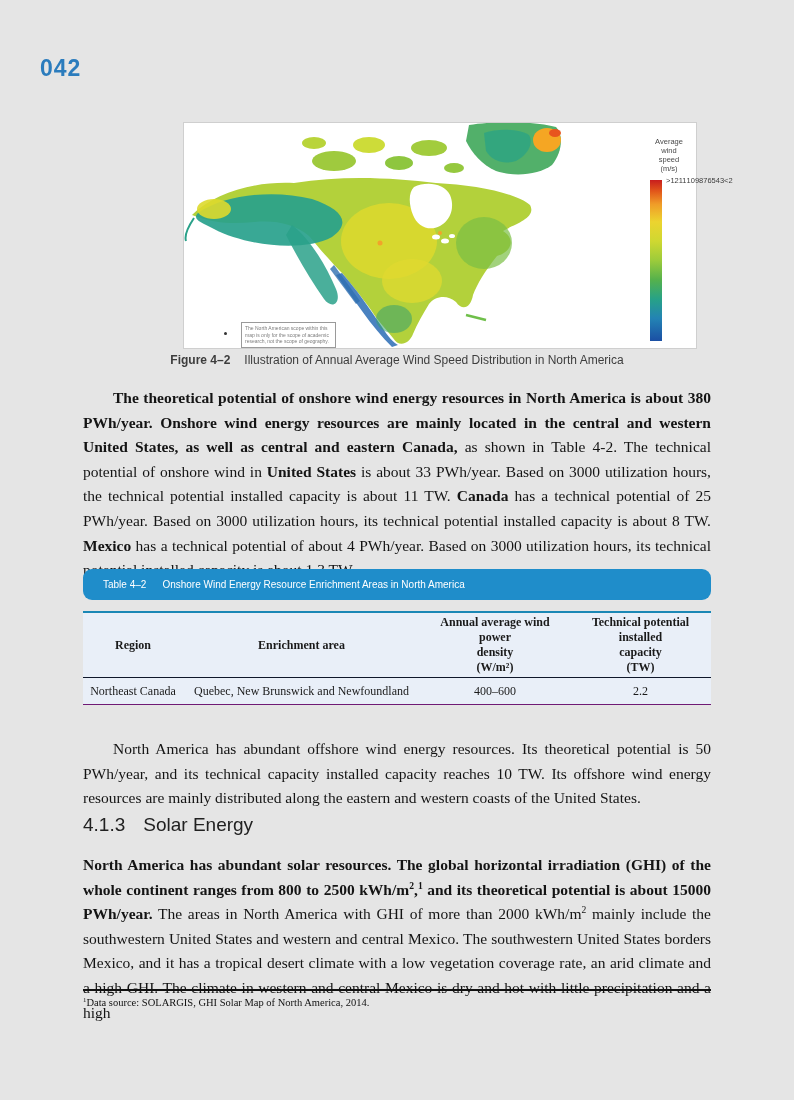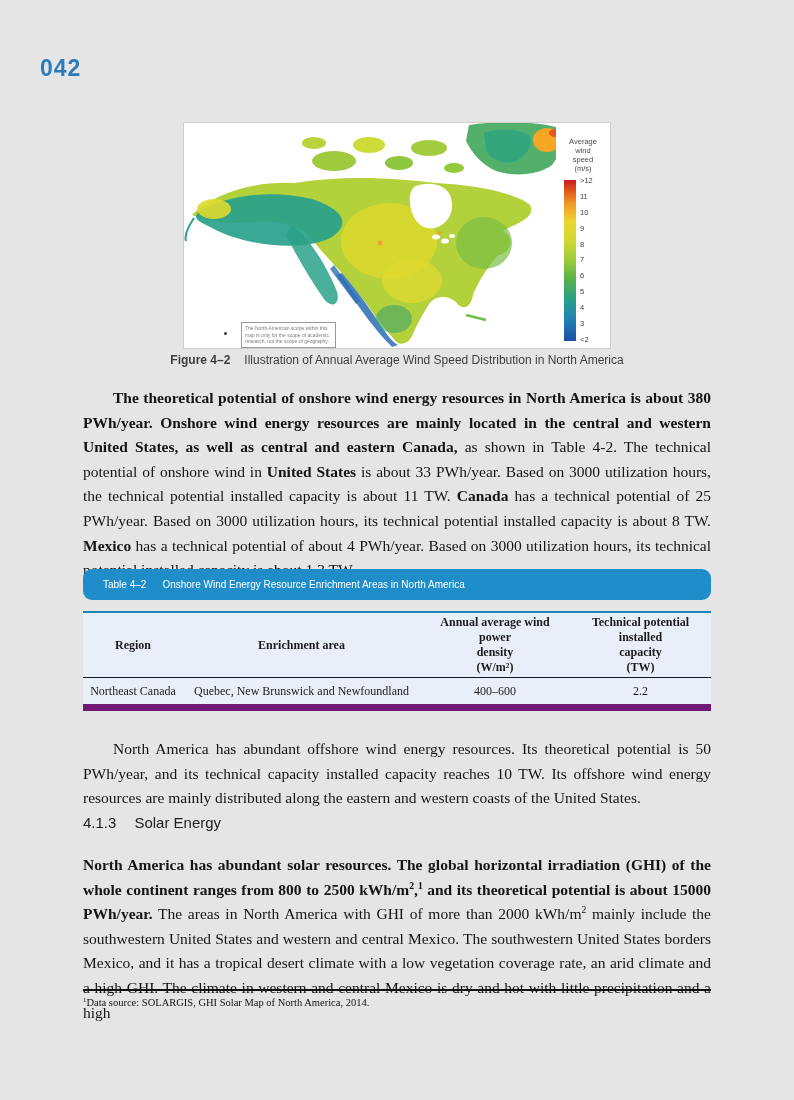--- a/index.html
+++ b/index.html
@@ -2,36 +2,36 @@
 <html><head>
 <meta charset="utf-8">
 <style>
   html,body{margin:0;padding:0;background:#ffffff;}
   .page{position:relative;width:794px;height:1100px;background:#e5e5e5;overflow:hidden;
         font-family:"Liberation Serif",serif;color:#1a1a1a;}
   .page-number{position:absolute;left:40px;top:55px;font-family:"Liberation Sans",sans-serif;
         font-size:23px;font-weight:bold;color:#2b7cbd;letter-spacing:1px;}
 
   
-  .figure{position:absolute;left:183px;top:122px;width:428px;height:227px;background:#ffffff;
+  .figure{position:absolute;left:183px;top:122px;width:514px;height:227px;background:#ffffff;
         border:1px solid #cfcfcf;box-sizing:border-box;}
   .figure svg{position:absolute;left:0;top:0;}
   .map-note{position:absolute;left:57px;top:199px;width:95px;border:1px solid #9a9a9a;
         background:rgba(255,255,255,.88);font-family:"Liberation Sans",sans-serif;
         font-size:5px;line-height:6.5px;color:#7d7d7d;padding:2px 3px;box-sizing:border-box;}
   .map-marker{position:absolute;left:40px;top:209px;width:3px;height:3px;background:#333;border-radius:50%;}
   .legend{position:absolute;right:0;top:0;width:54px;height:100%;background:#ffffff;}
   .legend-title{position:absolute;left:0;top:14px;width:100%;text-align:center;
         font-family:"Liberation Sans",sans-serif;font-size:7.5px;line-height:9px;color:#4a4a4a;
         white-space:pre-line;}
   .legend-bar{position:absolute;left:8px;top:57px;width:12px;height:161px;
         background:linear-gradient(to bottom,#c81d1d 0%,#e2571a 7%,#f09c28 15%,#ecd42f 26%,
           #cfd831 38%,#9ccb3b 50%,#55b14c 62%,#27a287 74%,#2383b4 86%,#1b4fa4 100%);}
   .legend-labels{position:absolute;left:24px;top:53px;height:168px;display:flex;
-        flex-direction:column;justify-content:space-between;
+        flex-direction:row;justify-content:space-between;
         font-family:"Liberation Sans",sans-serif;font-size:7.5px;color:#3d3d3d;}
   .figure-caption{position:absolute;left:0;top:353px;width:100%;text-align:center;
         font-family:"Liberation Sans",sans-serif;font-size:12px;color:#3d3d3d;}
   .figure-caption .cap-label{margin-right:14px;font-weight:bold;}
 
   
   .para{position:absolute;left:83px;width:628px;font-size:15.5px;line-height:24.6px;
         text-align:justify;color:#141414;}
   .indent{text-indent:30px;}
   .para sup{font-size:0.62em;line-height:0;}
@@ -44,27 +44,27 @@
         background:#1f8dca;border-radius:9px;color:#ffffff;
         font-family:"Liberation Sans",sans-serif;font-size:10px;line-height:31px;
         padding-left:20px;box-sizing:border-box;}
   .table-title .tbl-label{margin-right:16px;}
   .tbl{position:absolute;left:83px;top:611px;width:628px;border-collapse:collapse;
         border-top:2px solid #1a87b5;font-size:12px;}
   .tbl th{background:#e9eff8;font-weight:bold;white-space:pre-line;text-align:center;
         height:48px;vertical-align:middle;border-bottom:1px solid #0f172a;padding:2px 4px;}
   .tbl td{vertical-align:middle;padding:3px 6px;border-bottom:1px solid #d4dff0;}
   .tbl tr.row-a td{background:#ffffff;height:32px;}
-  .tbl tr.row-b td{background:#e9eff8;height:20px;border-bottom:7px solid #701a75;text-align:center;}
+  .tbl tr.row-b td{background:#e9eff8;height:20px;border-bottom:1px solid #701a75;text-align:center;}
   .td-center{text-align:center;}
   .col-region{width:100px;}.col-area{width:237px;}.col-density{width:150px;}.col-capacity{width:141px;}
 
   
   .heading{position:absolute;left:83px;top:814px;font-family:"Liberation Sans",sans-serif;
-        font-size:15px;color:#212121;}
+        font-size:19px;color:#212121;}
   .heading .h-num{margin-right:18px;}
 
   
   .foot-rule{position:absolute;left:83px;top:989px;width:628px;border-top:2px solid #111;}
   .footnote{position:absolute;left:83px;top:997px;width:628px;font-size:10.5px;color:#111;}
   .footnote sup{font-size:0.65em;line-height:0;}
 </style>
 </head>
 <body>
 

